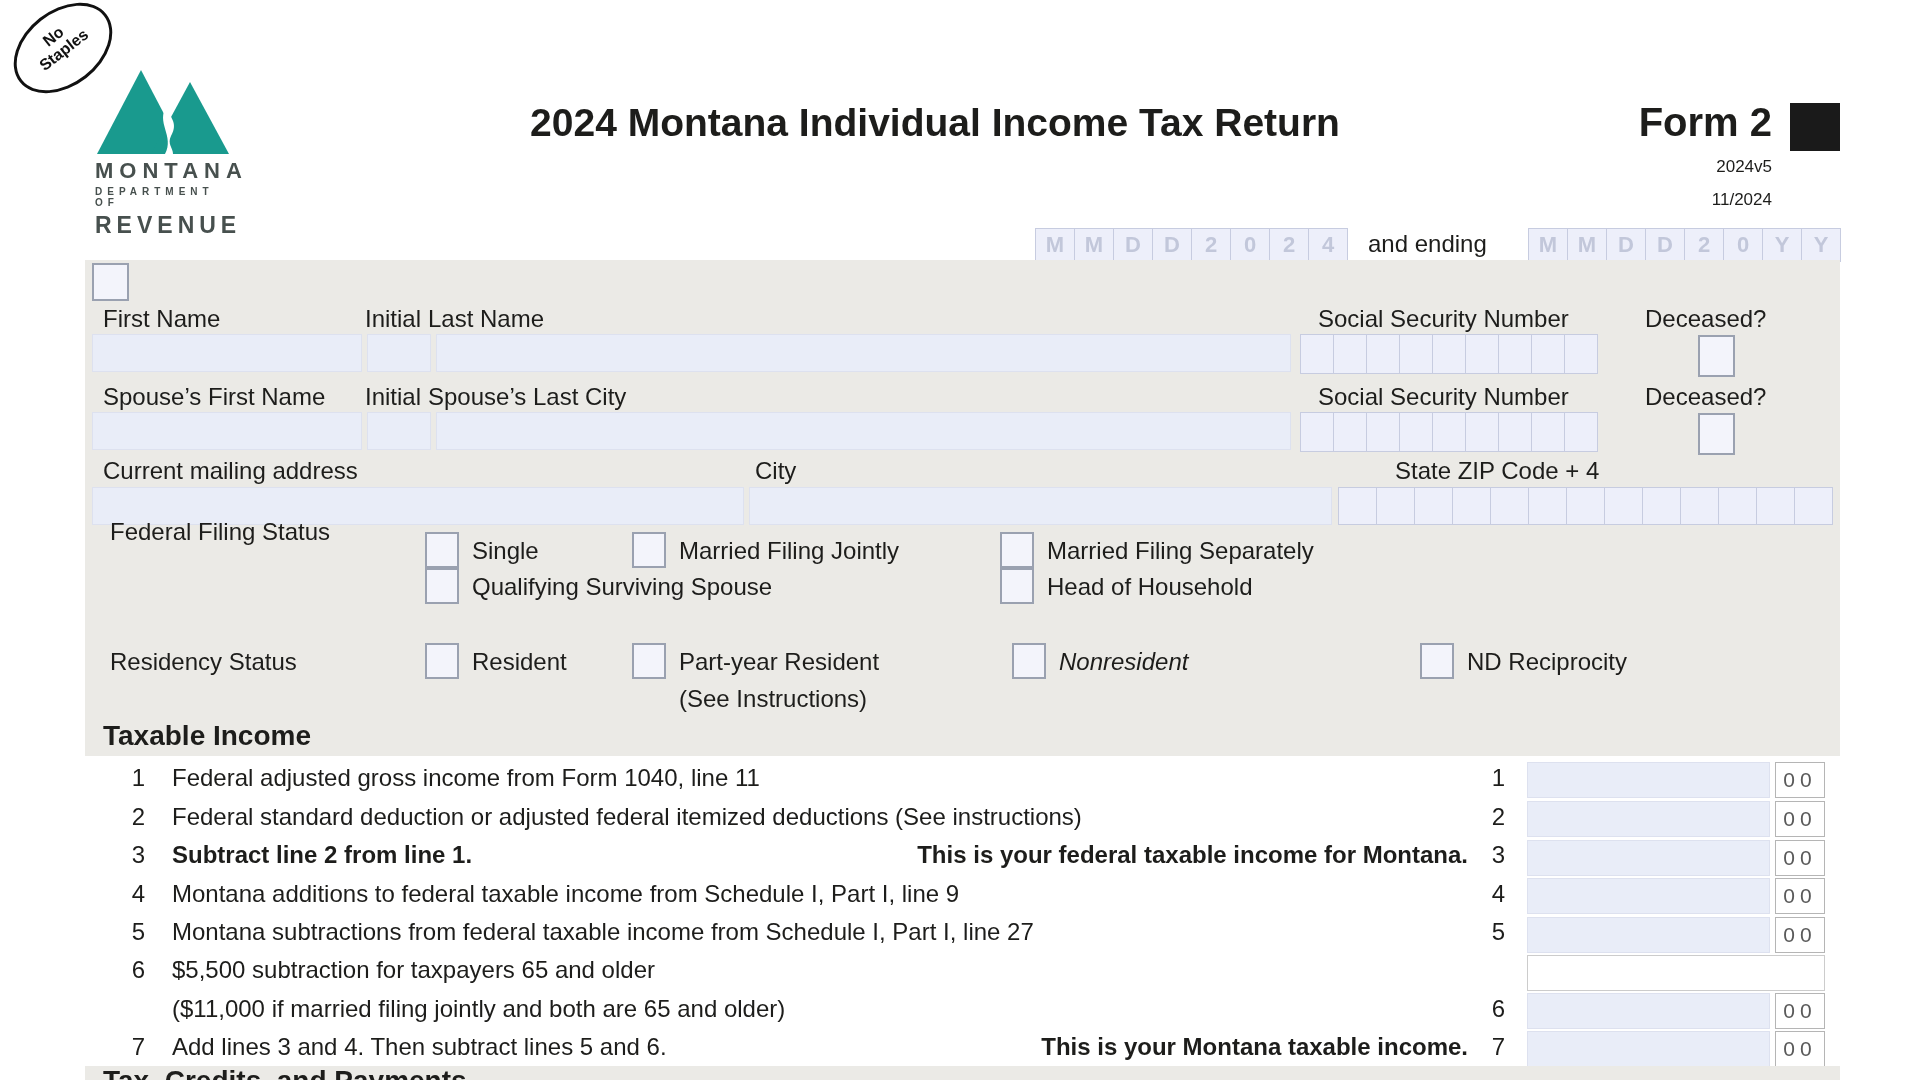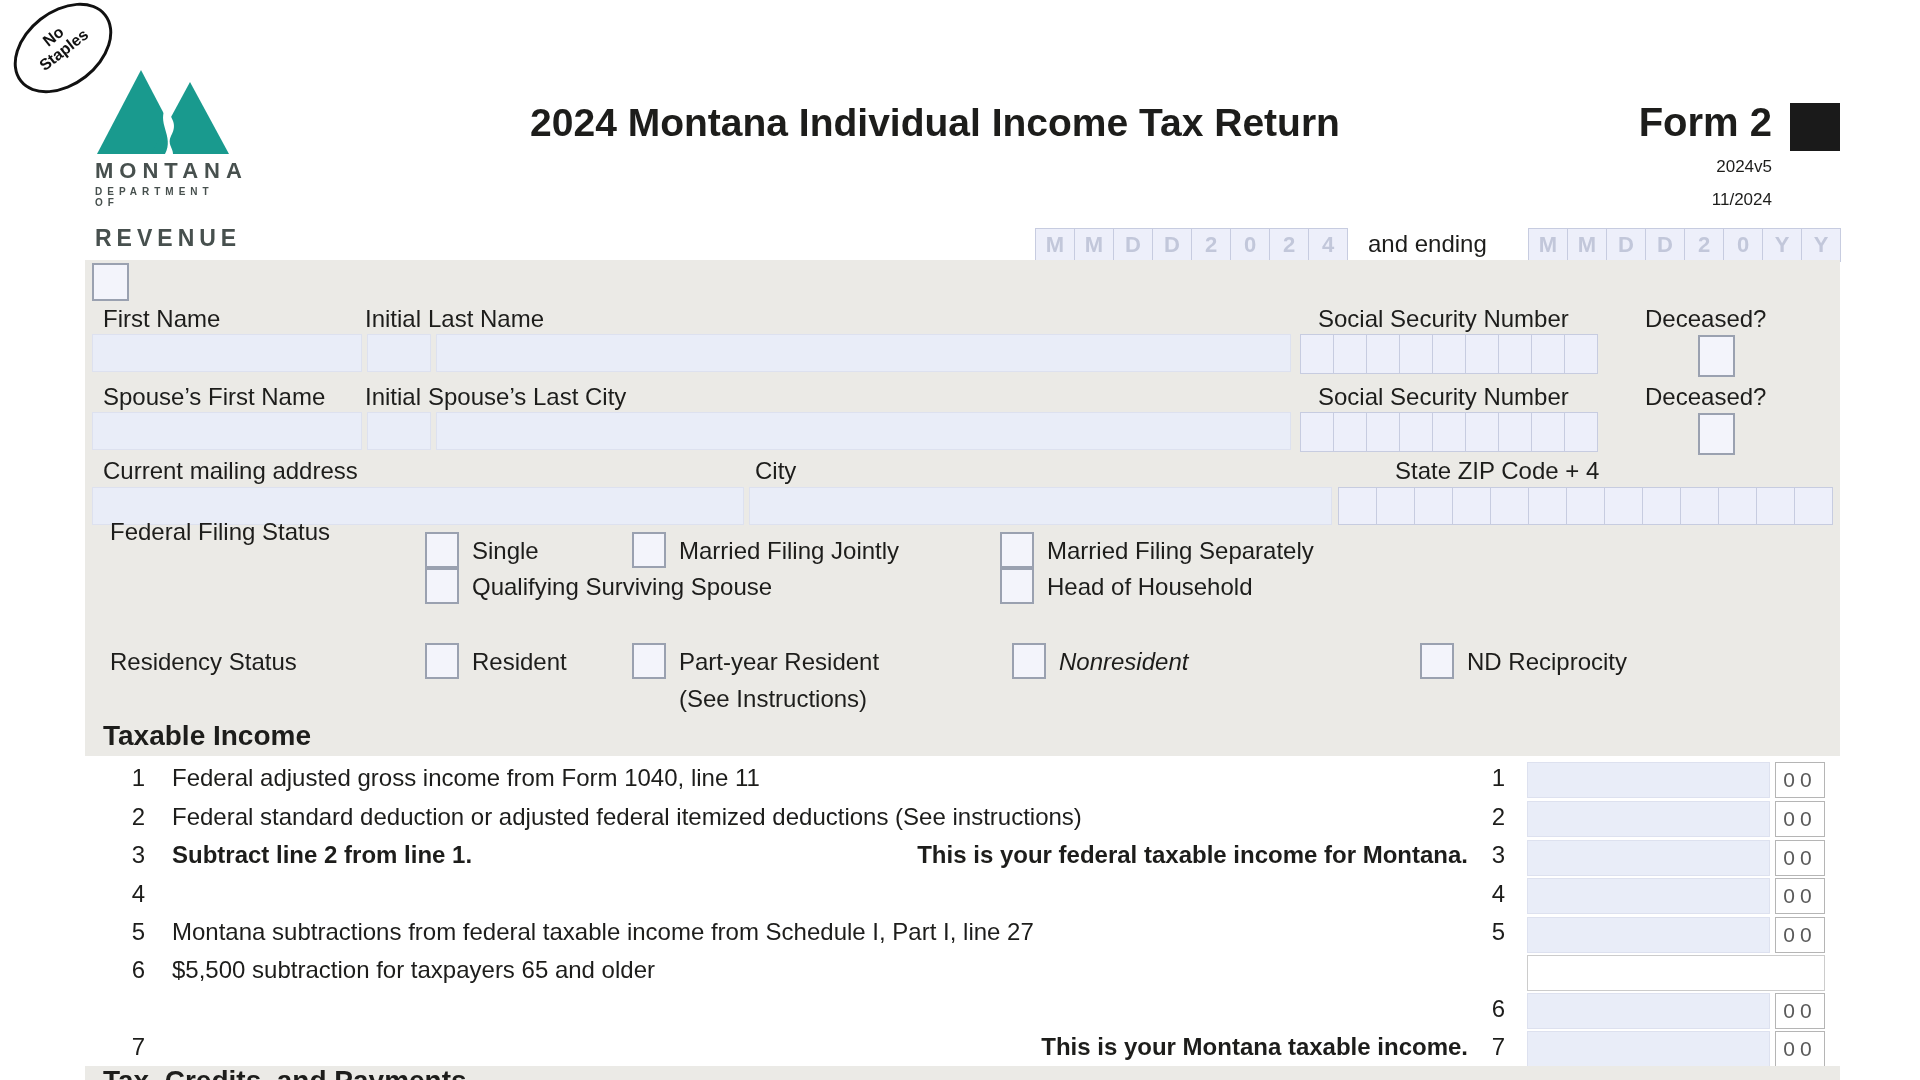--- a/index.html
+++ b/index.html
@@ -45,21 +45,21 @@
   </div>
 
   <div class="abs" style="left:95px;top:62px;width:150px;">
     <svg width="140" height="92" viewBox="0 0 140 92">
       <polygon points="2,92 46,8 90,92" fill="#199a8e"></polygon>
       <polygon points="56,92 95,20 134,92" fill="#199a8e"></polygon>
       <path d="M70,92 C80,74 60,60 72,44 C74,56 84,60 76,74 C72,82 78,86 78,92 Z" fill="#ffffff"></path>
     </svg>
     <div class="logo-word" style="font-size:22px;">MONTANA</div>
     <div class="logo-word" style="font-size:10px;letter-spacing:5px;margin-top:2px;">DEPARTMENT OF</div>
-    <div class="logo-word" style="font-size:23px;letter-spacing:5px;margin-top:17px;">REVENUE</div>
+    <div class="logo-word" style="font-size:23px;letter-spacing:5px;margin-top:4px;">REVENUE</div>
   </div>
 
   <div class="abs bold" style="left:935px;top:101px;transform:translateX(-50%);font-size:39px;white-space:nowrap;">2024 Montana Individual Income Tax Return</div>
 
 
   <div class="abs bold right-align" style="left:1560px;top:100px;width:212px;font-size:40px;">Form 2</div>
   <div class="abs" style="left:1790px;top:103px;width:50px;height:48px;background:#1a1a1a;"></div>
   <div class="abs right-align" style="left:1600px;top:157px;width:172px;font-size:17px;">2024v5</div>
   <div class="abs right-align" style="left:1600px;top:190px;width:172px;font-size:17px;">11/2024</div>
 
@@ -193,38 +193,41 @@
   <div class="abs cents" style="left:1775px;top:801px;width:50px;height:36px;">00</div>
 
   <div class="abs num" style="left:100px;top:841px;width:45px;">3</div>
   <div class="abs lbl" style="left:172px;top:841px;font-weight:bold;">Subtract line 2 from line 1.</div>
   <div class="abs lbl bold right-align" style="left:700px;top:841px;width:768px;">This is your federal taxable income for Montana.</div>
   <div class="abs num" style="left:1455px;top:841px;width:50px;">3</div>
   <div class="abs field" style="left:1527px;top:840px;width:243px;height:36px;"></div>
   <div class="abs cents" style="left:1775px;top:840px;width:50px;height:36px;">00</div>
 
   <div class="abs num" style="left:100px;top:880px;width:45px;">4</div>
+  <div class="abs lbl" style="left:172px;top:880px;">Montana additions to federal taxable income from Schedule I, Part I, line 9</div>
   <div class="abs num" style="left:1455px;top:880px;width:50px;">4</div>
   <div class="abs field" style="left:1527px;top:878px;width:243px;height:36px;"></div>
   <div class="abs cents" style="left:1775px;top:878px;width:50px;height:36px;">00</div>
 
   <div class="abs num" style="left:100px;top:918px;width:45px;">5</div>
   <div class="abs lbl" style="left:172px;top:918px;">Montana subtractions from federal taxable income from Schedule I, Part I, line 27</div>
   <div class="abs num" style="left:1455px;top:918px;width:50px;">5</div>
   <div class="abs field" style="left:1527px;top:917px;width:243px;height:36px;"></div>
   <div class="abs cents" style="left:1775px;top:917px;width:50px;height:36px;">00</div>
 
   <div class="abs num" style="left:100px;top:956px;width:45px;">6</div>
   <div class="abs lbl" style="left:172px;top:956px;text-align:center;">$5,500 subtraction for taxpayers 65 and older</div>
   <div class="abs" style="left:1527px;top:955px;width:298px;height:36px;background:#ffffff;border:1.5px solid #cccccc;box-sizing:border-box;"></div>
+  <div class="abs lbl" style="left:172px;top:995px;">($11,000 if married filing jointly and both are 65 and older)</div>
   <div class="abs num" style="left:1455px;top:995px;width:50px;">6</div>
   <div class="abs field" style="left:1527px;top:993px;width:243px;height:36px;"></div>
   <div class="abs cents" style="left:1775px;top:993px;width:50px;height:36px;">00</div>
 
   <div class="abs num" style="left:100px;top:1033px;width:45px;">7</div>
+  <div class="abs lbl" style="left:172px;top:1033px;">Add lines 3 and 4. Then subtract lines 5 and 6.</div>
   <div class="abs lbl bold right-align" style="left:800px;top:1033px;width:668px;">This is your Montana taxable income.</div>
   <div class="abs num" style="left:1455px;top:1033px;width:50px;">7</div>
   <div class="abs field" style="left:1527px;top:1031px;width:243px;height:36px;"></div>
   <div class="abs cents" style="left:1775px;top:1031px;width:50px;height:36px;">00</div>
 
   <div class="abs panel" style="left:85px;top:1066px;width:1755px;height:14px;"></div>
   <div class="abs bold" style="left:103px;top:1065px;font-size:28px;">Tax, Credits, and Payments</div>
 
 </div>
 

